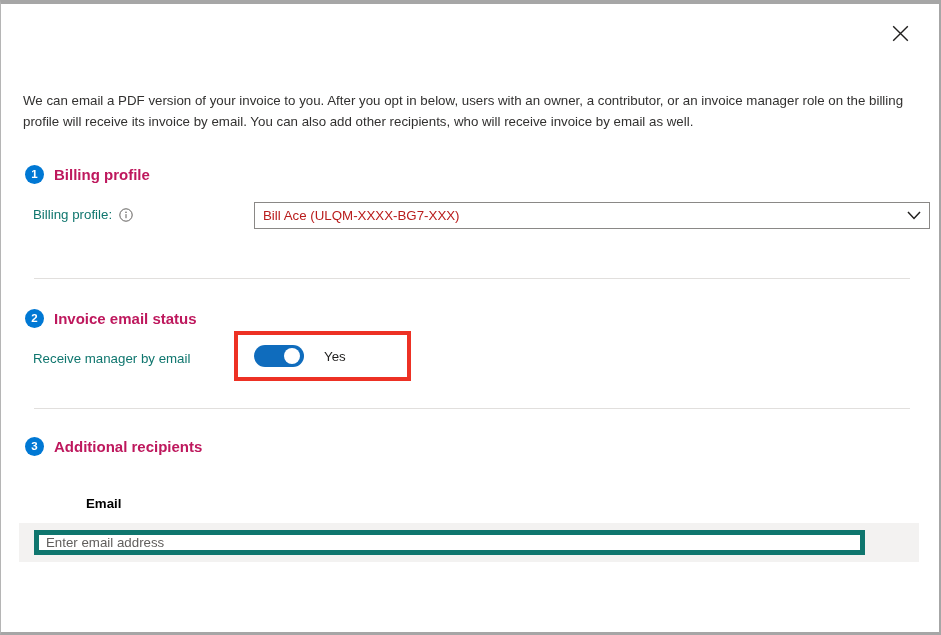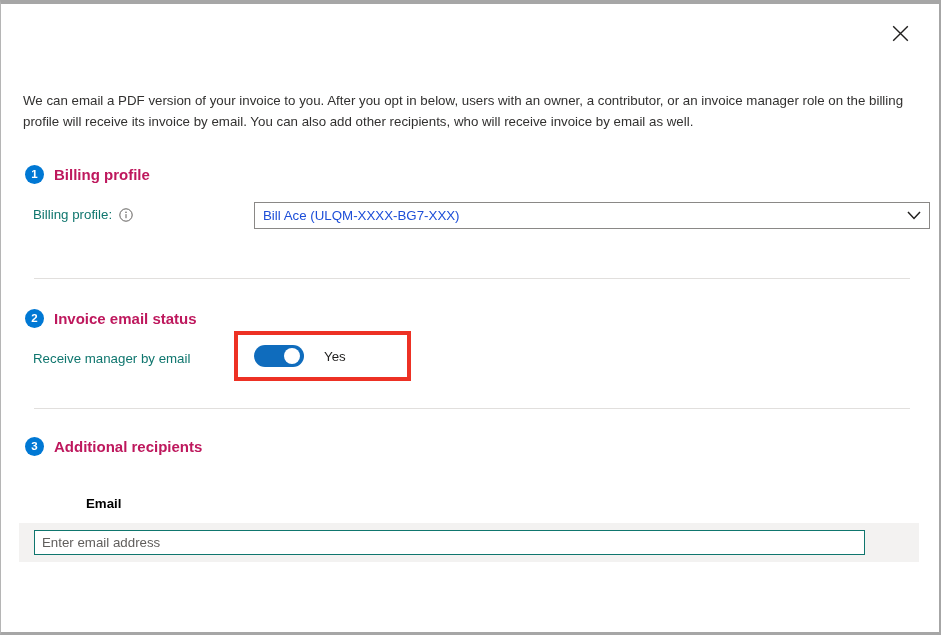--- a/index.html
+++ b/index.html
@@ -116,21 +116,21 @@
     border: 1px solid #8a8886;
     background: #ffffff;
     display: flex;
     align-items: center;
     cursor: pointer;
   }
   .dropdown-value {
     flex: 1;
     padding-left: 8px;
     font-size: 13.3px;
-    color: #1d4ed8;
+    color: #b91c1c;
     white-space: nowrap;
     overflow: hidden;
   }
   .dropdown-chevron {
     width: 30px;
     display: flex;
     align-items: center;
     justify-content: center;
   }
 
@@ -205,21 +205,21 @@
     height: 39px;
     background: #f3f2f1;
   }
   .email-input {
     position: absolute;
     left: 33px;
     top: 526px;
     width: 831px;
     height: 25px;
     box-sizing: border-box;
-    border: 1px solid #0f766e;
+    border: 5px solid #0f766e;
     background: #ffffff;
     font-family: "Liberation Sans", sans-serif;
     font-size: 13.3px;
     color: #201f1e;
     padding: 0 7px;
     outline: none;
   }
   .email-input::placeholder {
     color: #605e5c;
     opacity: 1;

